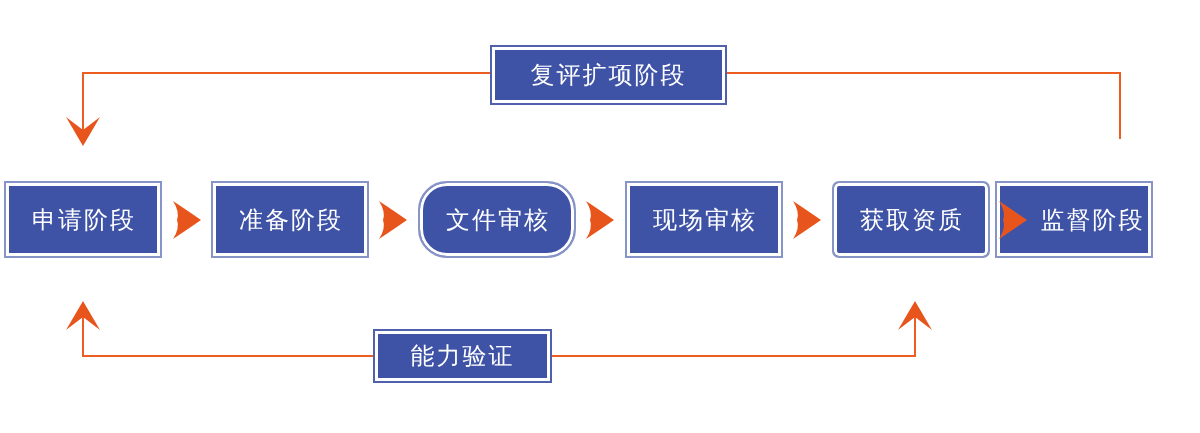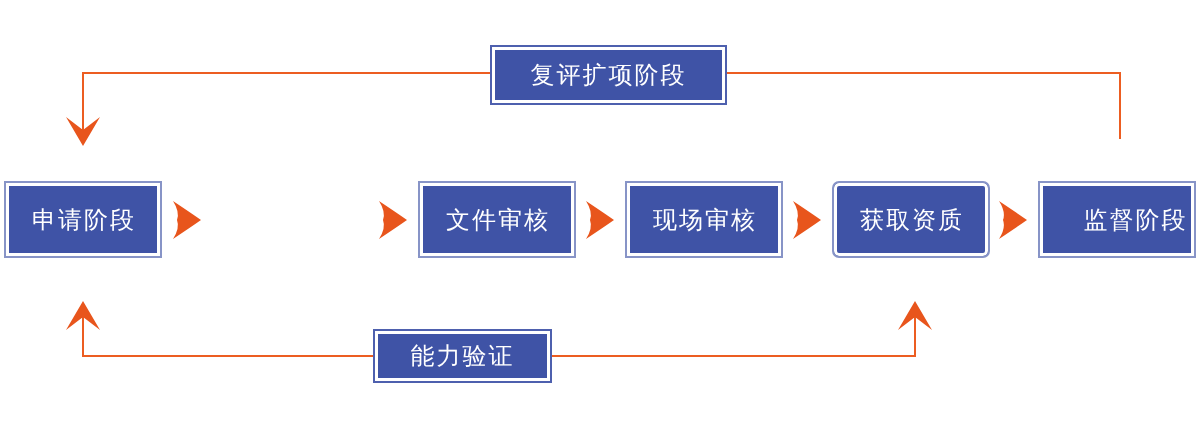--- a/index.html
+++ b/index.html
@@ -64,22 +64,22 @@
   .chevron {
     position: absolute;
     top: 200px;
     width: 30px; height: 40px;
     z-index: 2;
   }
   .chevron svg path { fill: var(--arrow); }
   .conn-line { stroke: var(--line); stroke-width: 2; fill: none; }
   .conn-head { fill: var(--arrow); stroke: none; }
   
-  .b0 { left: 4px; }  .b1 { left: 211px; } .b2 { left: 418px; }
-  .b3 { left: 625px; } .b4 { left: 832px; border-radius: 7px; } .b5 { left: 1038px; padding-left: 35px; }
+  .b0 { left: 4px; }  .b1 { left: 211px; } .b2 { left: 418px; border-radius: 29px; }
+  .b3 { left: 625px; } .b4 { left: 832px; border-radius: 7px; } .b5 { left: 995px; padding-left: 35px; }
   .c0 { left: 172px; } .c1 { left: 378px; } .c2 { left: 585px; }
   .c3 { left: 792px; } .c4 { left: 998px; }
 </style>
 </head>
 <body>
 
 <div class="stage">
 
   <svg class="connectors" width="1200" height="433" viewBox="0 0 1200 433">
 
@@ -88,20 +88,23 @@
     <path class="conn-head" d="M66 117 L83 130 L100 117 L83 146 Z"></path>
 
     <path class="conn-line" d="M83 355 V356 H915 V317"></path>
     <path class="conn-line" d="M83 355 V317"></path>
     <path class="conn-head" d="M66 330 L83 317 L100 330 L83 301 Z"></path>
     <path class="conn-head" d="M898 330 L915 317 L932 330 L915 301 Z"></path>
   </svg>
 
   <div class="flow-box b0">
     <span class="label">申请阶段</span>
+  </div>
+  <div class="flow-box b1">
+    <span class="label">准备阶段</span>
   </div>
   <div class="flow-box b2">
     <span class="label">文件审核</span>
   </div>
   <div class="flow-box b3">
     <span class="label">现场审核</span>
   </div>
   <div class="flow-box b4">
     <span class="label">获取资质</span>
   </div>

